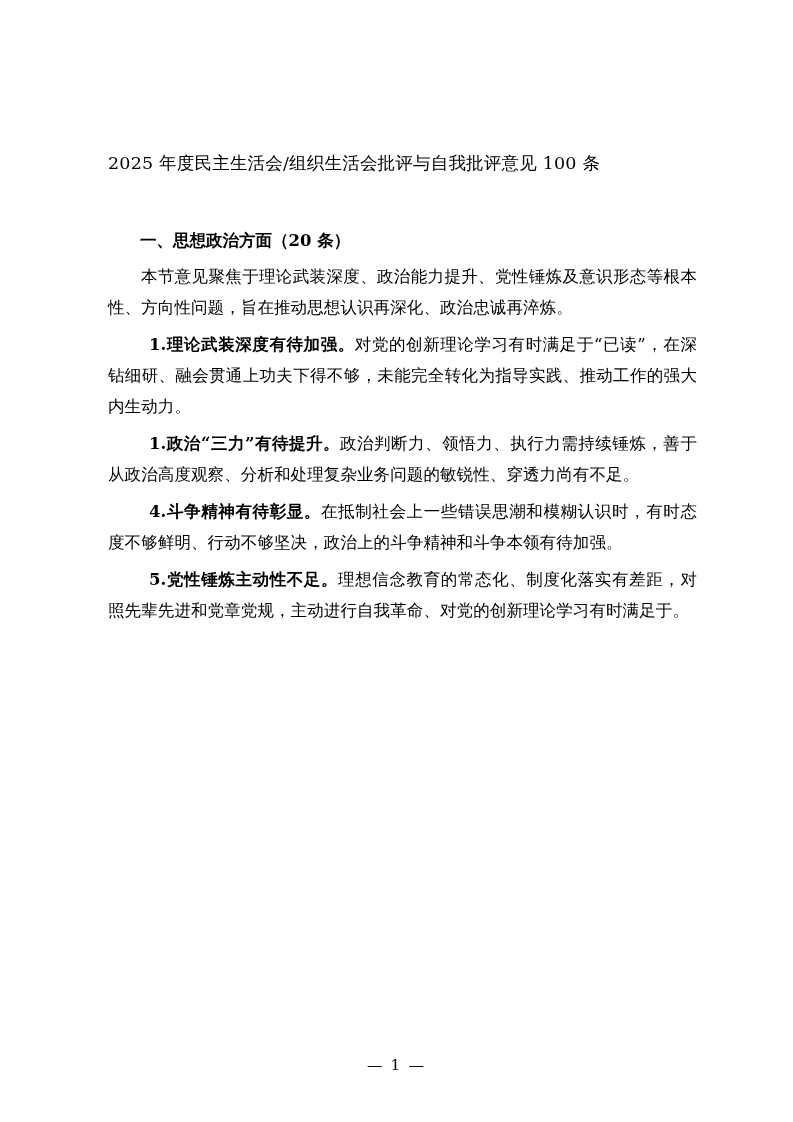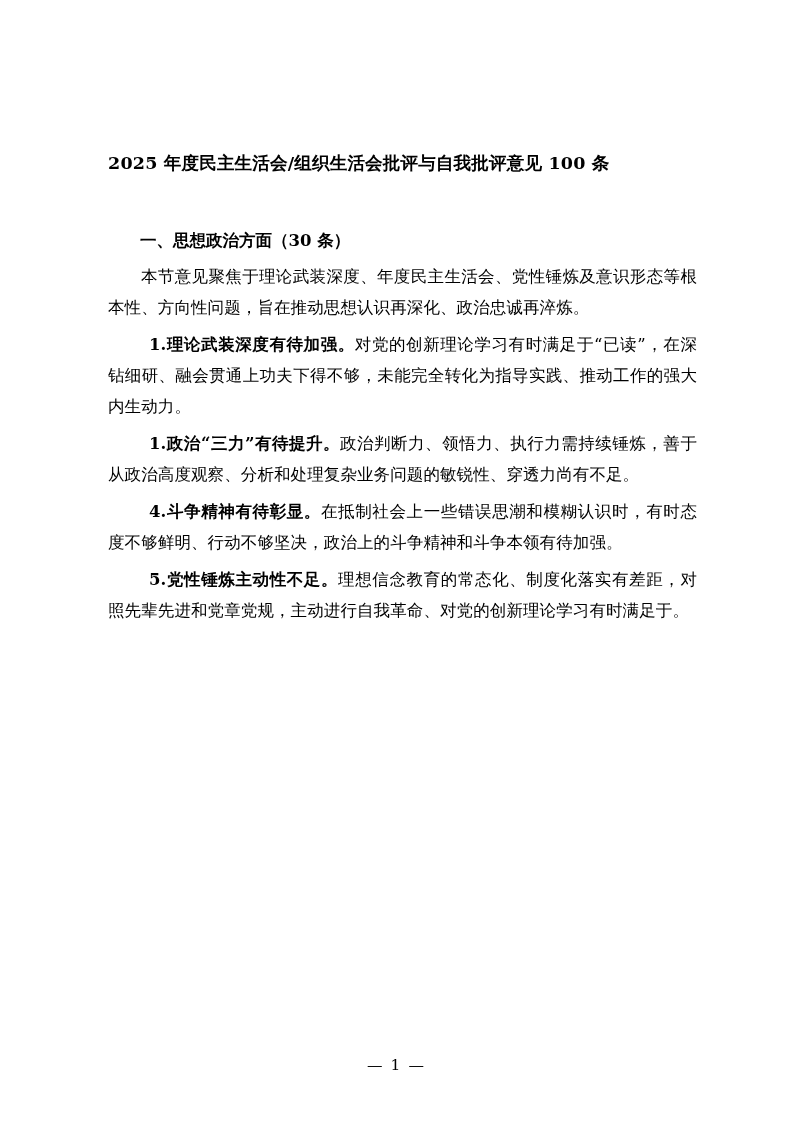--- a/index.html
+++ b/index.html
@@ -19,21 +19,21 @@
     position: absolute;
     left: 0;
     top: 0;
     width: 793px;
     height: 1122px;
     box-sizing: border-box;
     padding: 150px 96px 60px 108px;
   }
   .doc-title {
     font-size: 17.5px;
-    font-weight: bold;
+    font-weight: normal;
     letter-spacing: 0.2px;
     line-height: 1.5;
     margin: 0 0 0 0;
     text-align: left;
     white-space: nowrap;
   }
   .section-heading {
     font-size: 16.5px;
     font-weight: bold;
     margin: 52px 0 0 0;
@@ -67,23 +67,23 @@
     padding: 0 6px;
   }
 </style>
 </head>
 <body>
 
 <div class="page">
 
   <h1 class="doc-title">2025 年度民主生活会/组织生活会批评与自我批评意见 100 条</h1>
 
-  <h2 class="section-heading">一、思想政治方面（30 条）</h2>
+  <h2 class="section-heading">一、思想政治方面（20 条）</h2>
 
-  <p class="body-para">本节意见聚焦于理论武装深度、年度民主生活会、党性锤炼及意识形态等根本性、方向性问题，旨在推动思想认识再深化、政治忠诚再淬炼。</p>
+  <p class="body-para">本节意见聚焦于理论武装深度、政治能力提升、党性锤炼及意识形态等根本性、方向性问题，旨在推动思想认识再深化、政治忠诚再淬炼。</p>
 
   <p class="body-para">
     <span class="lead">1.理论武装深度有待加强。</span><span>对党的创新理论学习有时满足于“已读”，在深钻细研、融会贯通上功夫下得不够，未能完全转化为指导实践、推动工作的强大内生动力。</span>
   </p>
 
   <p class="body-para">
     <span class="lead">1.政治“三力”有待提升。</span><span>政治判断力、领悟力、执行力需持续锤炼，善于从政治高度观察、分析和处理复杂业务问题的敏锐性、穿透力尚有不足。</span>
   </p>
 
 

